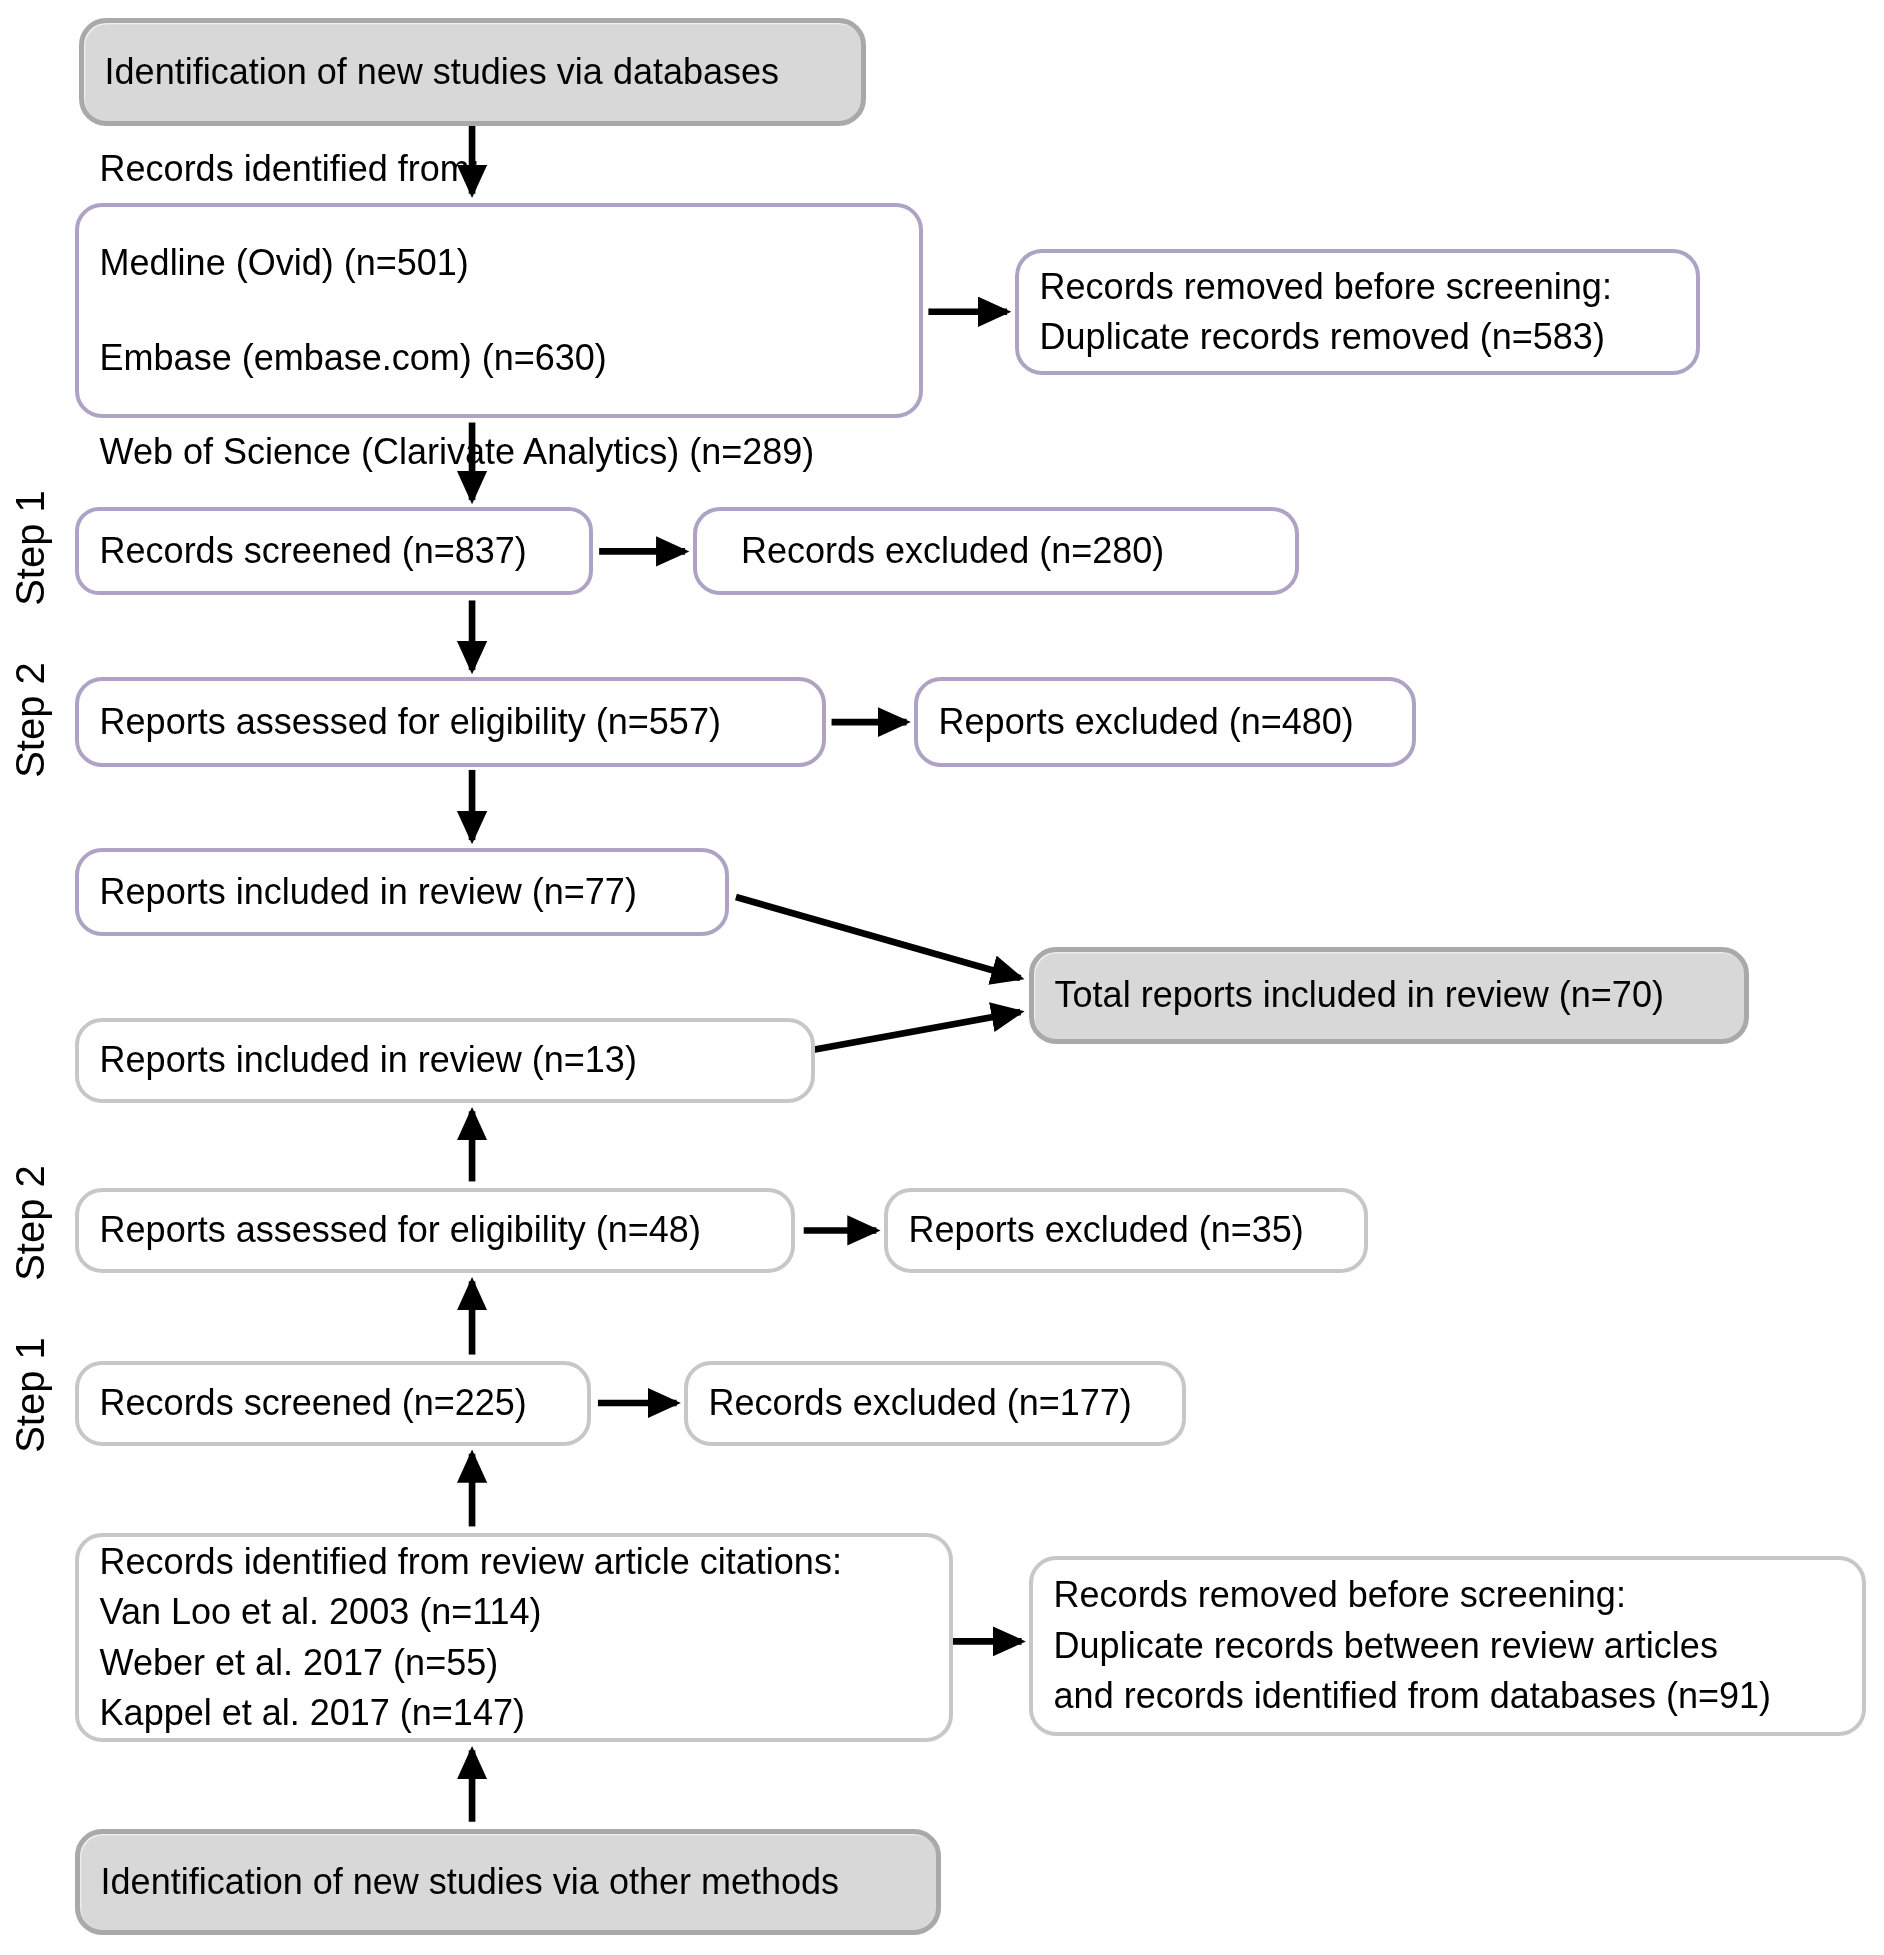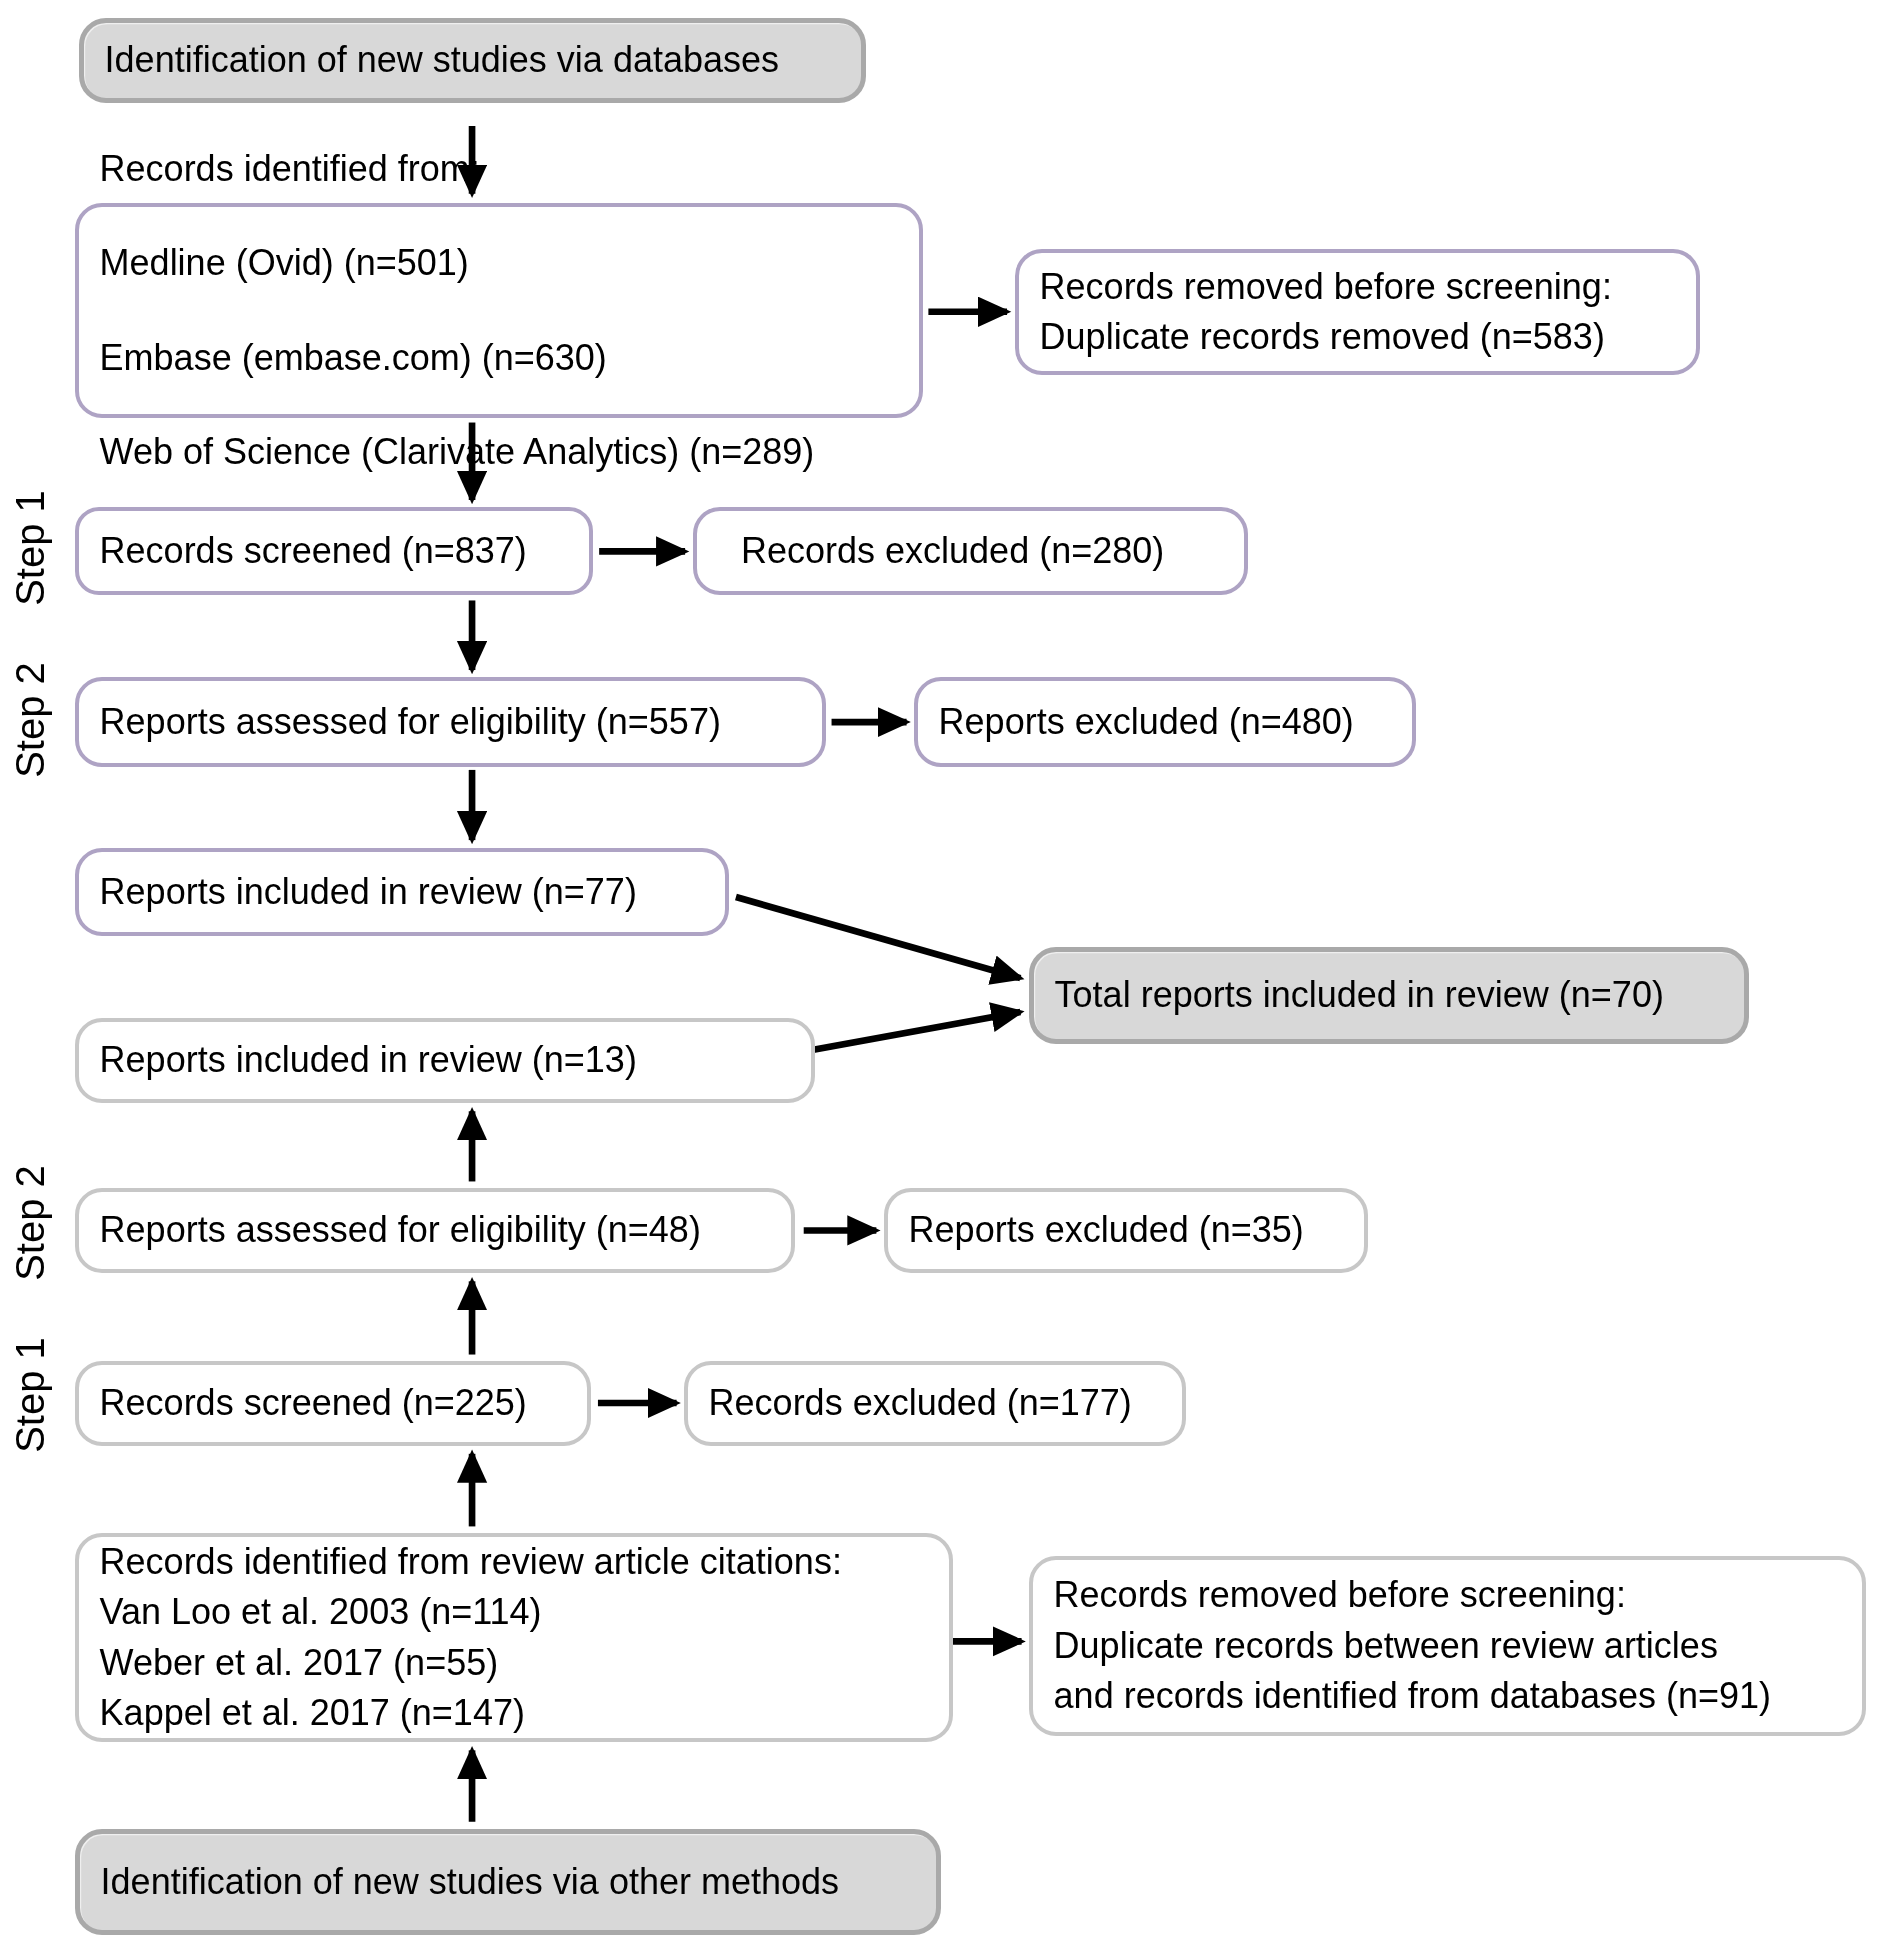--- a/index.html
+++ b/index.html
@@ -76,41 +76,41 @@
     <line x1="780" y1="2522" x2="780" y2="2402" marker-end="url(#ah)"></line>
     <line x1="1558" y1="2712" x2="1688" y2="2712" marker-end="url(#ah)"></line>
     <line x1="780" y1="3010" x2="780" y2="2892" marker-end="url(#ah)"></line>
   </svg>
 
   <div class="step-label" style="left:30px;top:548px;">Step 1</div>
   <div class="step-label" style="left:30px;top:720px;">Step 2</div>
   <div class="step-label" style="left:30px;top:1223px;">Step 2</div>
   <div class="step-label" style="left:30px;top:1395px;">Step 1</div>
 
-  <div class="box fill" style="left:79px;top:18px;width:787px;height:85px;">
+  <div class="box fill" style="left:79px;top:18px;width:787px;height:108px;">
     <div class="line">Identification of new studies via databases</div>
   </div>
 
   <div class="box purple" style="left:75px;top:203px;width:848px;height:215px;gap:44px;">
     <div class="line">Records identified from:</div>
     <div class="line">Medline (Ovid) (n=501)</div>
     <div class="line">Embase (embase.com) (n=630)</div>
     <div class="line">Web of Science (Clarivate Analytics) (n=289)</div>
   </div>
 
   <div class="box purple" style="left:1015px;top:249px;width:685px;height:126px;">
     <div class="line">Records removed before screening:</div>
     <div class="line">Duplicate records removed (n=583)</div>
   </div>
 
   <div class="box purple" style="left:75px;top:507px;width:518px;height:88px;border-radius:24px;">
     <div class="line">Records screened (n=837)</div>
   </div>
 
-  <div class="box purple" style="left:693px;top:507px;width:555px;height:88px;padding-left:44px;">
+  <div class="box purple" style="left:693px;top:507px;width:606px;height:88px;padding-left:44px;">
     <div class="line">Records excluded (n=280)</div>
   </div>
 
   <div class="box purple" style="left:75px;top:677px;width:751px;height:90px;">
     <div class="line">Reports assessed for eligibility (n=557)</div>
   </div>
 
   <div class="box purple" style="left:914px;top:677px;width:502px;height:90px;">
     <div class="line">Reports excluded (n=480)</div>
   </div>

